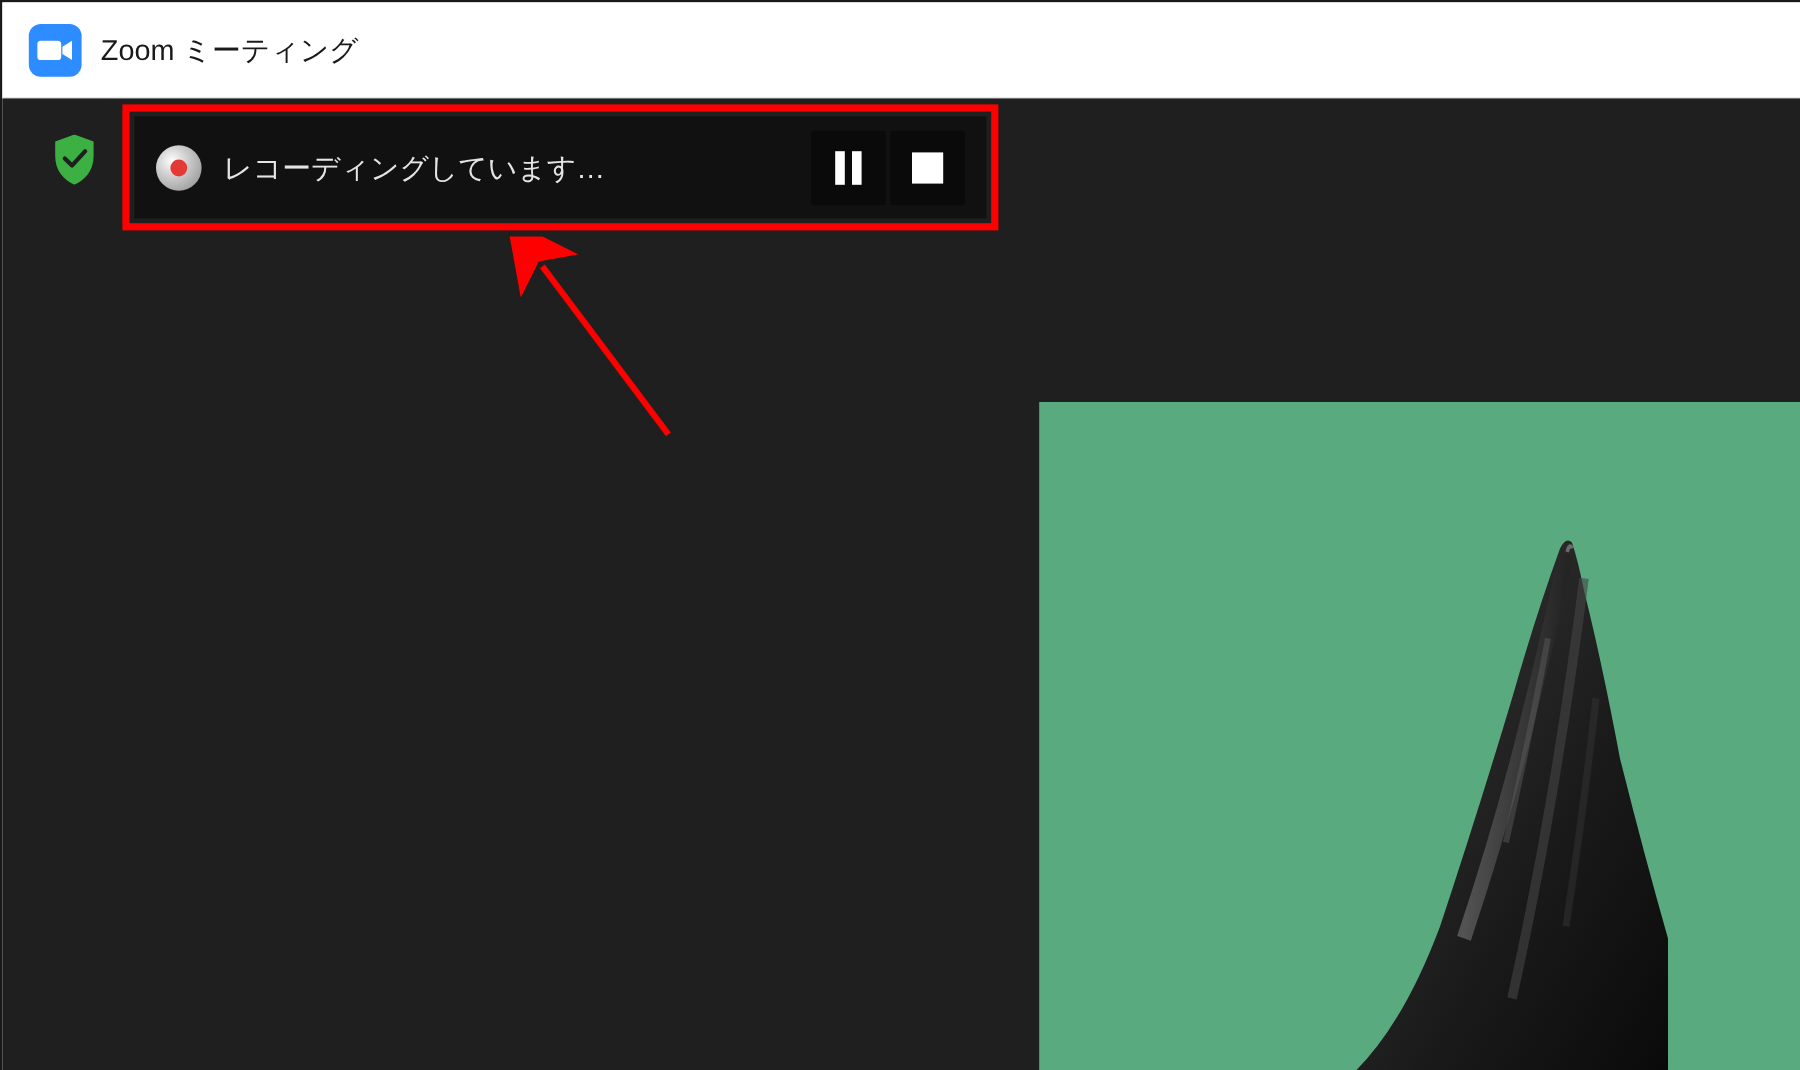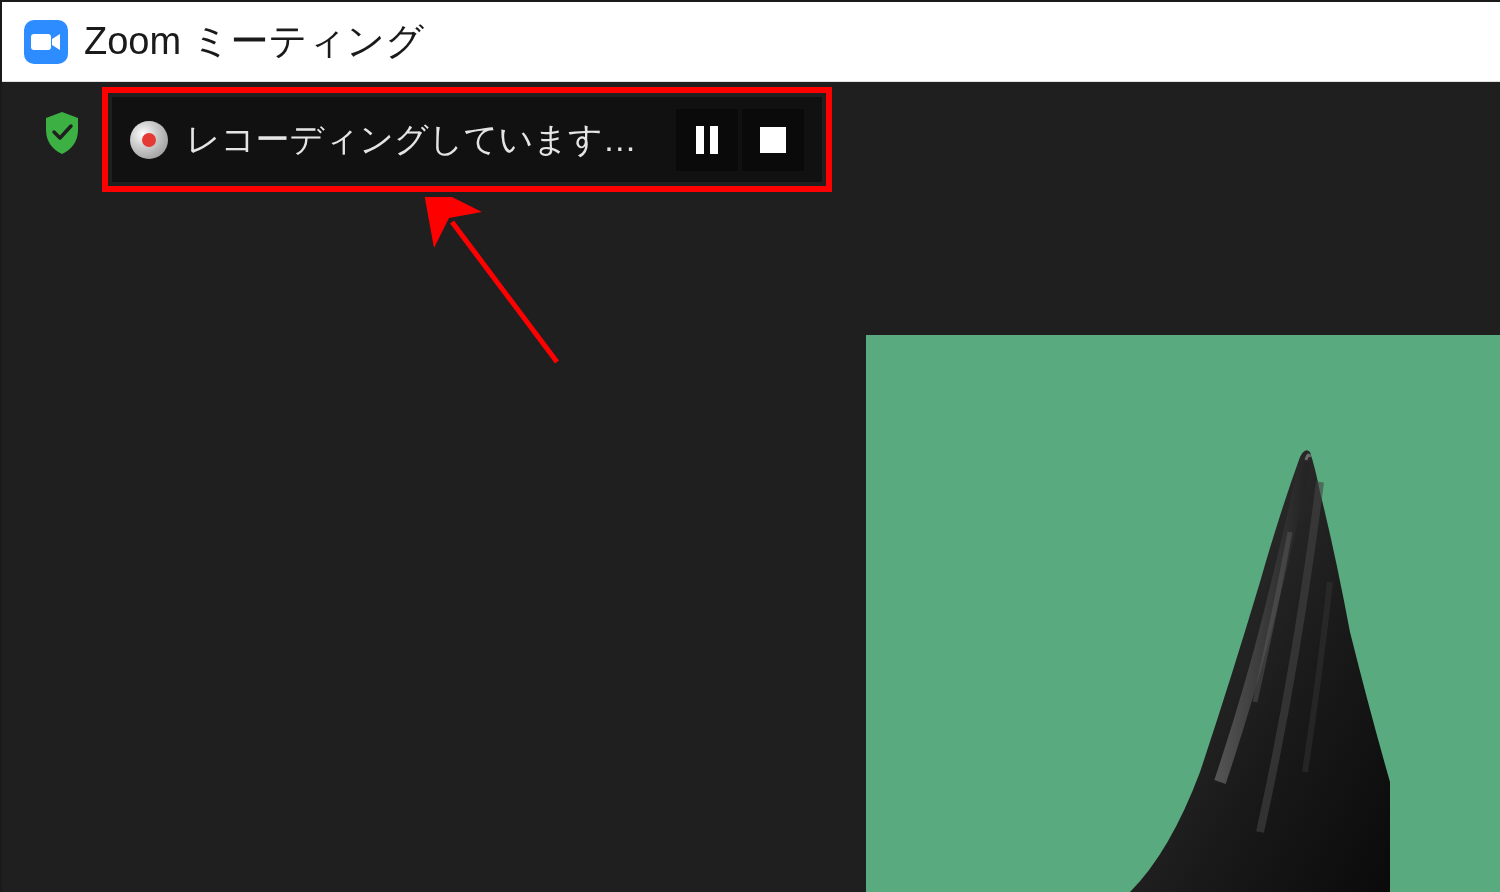--- a/index.html
+++ b/index.html
@@ -45,21 +45,21 @@
       justify-content: center;
       margin-right: 16px;
     }
     
     .zoom-icon svg {
       width: 30px;
       height: 20px;
     }
     
     .window-title {
-      font-size: 38px;
+      font-size: 24px;
       color: #1a1a1a;
       font-weight: 400;
     }
     
     .meeting-area {
       flex: 1;
       background: #1f1f1f;
       position: relative;
     }
     
@@ -106,21 +106,21 @@
     }
     
     .record-dot {
       width: 14px;
       height: 14px;
       border-radius: 50%;
       background: #e53935;
     }
     
     .recording-text {
-      font-size: 34px;
+      font-size: 24px;
       color: #e5e5e5;
       flex: 1;
     }
     
     .control-button {
       width: 62px;
       height: 62px;
       background: #0a0a0a;
       display: flex;
       align-items: center;

